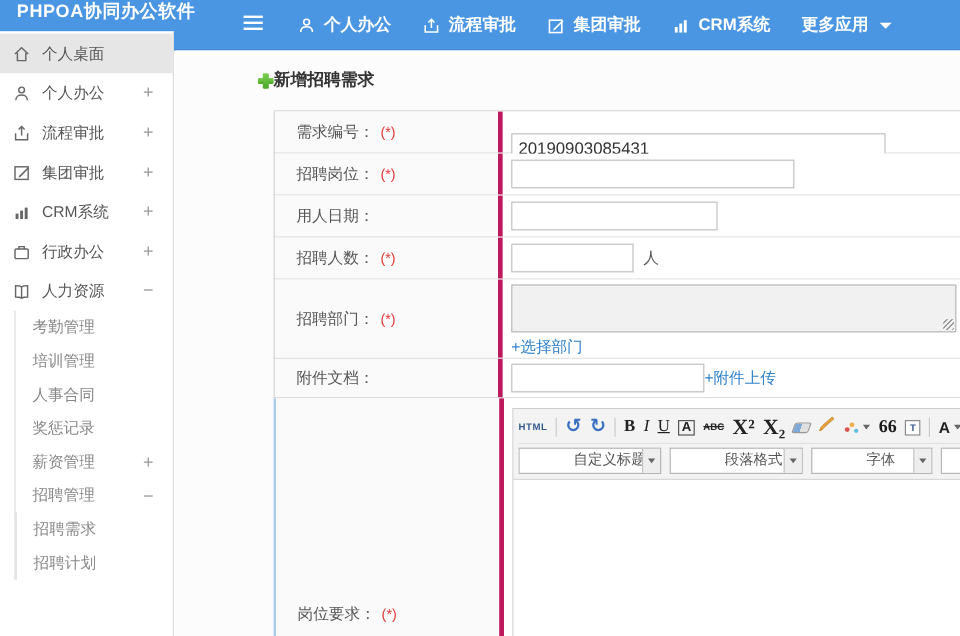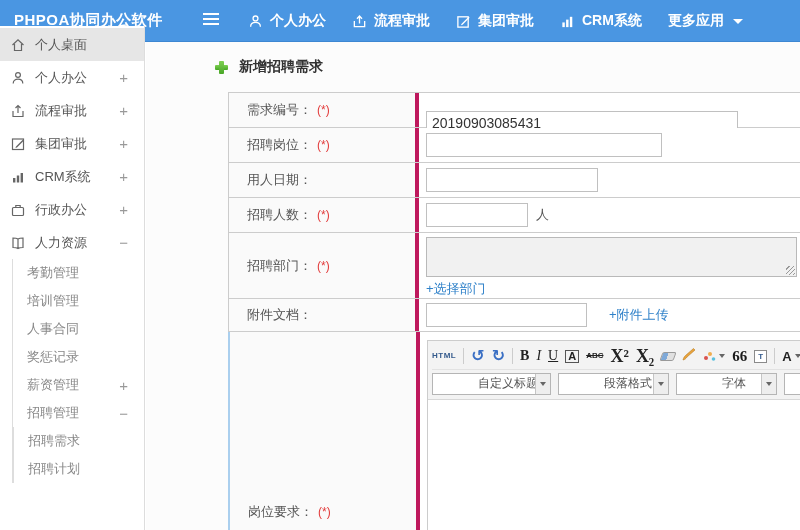--- a/index.html
+++ b/index.html
@@ -1,21 +1,21 @@
 <!DOCTYPE html>
 <html><head>
 <meta charset="utf-8">
 <style>
   * { margin:0; padding:0; box-sizing:border-box; }
   html,body { width:800px; height:530px; overflow:hidden; background:#fff;
     font-family:"Liberation Sans","DejaVu Sans",sans-serif; }
 
   
   .header { position:absolute; left:0; top:0; width:800px; height:42px;
-    background:#4a96e2; border-bottom:1px solid #3d87d2; display:flex; align-items:center; color:#fff; }
+    background:#4a96e2; border-bottom:1px solid #3d87d2; display:flex; color:#fff; }
   .brand { font-size:15px; font-weight:bold; padding-left:14px; letter-spacing:.5px; white-space:nowrap; }
   .hamburger { position:absolute; left:203px; top:13px; width:16px; height:14px; cursor:pointer; }
   .hamburger i { display:block; height:2px; background:#fff; margin-bottom:3px; }
   .topnav { position:absolute; left:248px; top:0; height:42px; display:flex; align-items:center; gap:26px; }
   .topnav .nav-item { display:flex; align-items:center; gap:7px; font-size:14px; font-weight:bold;
     cursor:pointer; white-space:nowrap; }
   .topnav svg { display:block; }
   .caret-down { width:0; height:0; border-left:5px solid transparent; border-right:5px solid transparent;
     border-top:5px solid #fff; margin-left:2px; }
 
@@ -27,21 +27,21 @@
   .side-item.active { background:#e6e6e6; }
   .side-item .s-icon { width:16px; height:16px; margin-right:9px; flex:0 0 16px; }
   .expand-sign { position:absolute; right:16px; color:#999; font-size:15px; font-weight:normal; }
   .submenu { margin-left:12px; border-left:1px solid #ddd; }
   .sub-item { height:28px; display:flex; align-items:center; padding-left:14px; position:relative;
     color:#888; font-size:13px; cursor:pointer; }
   .submenu2 { margin-left:0; border-left:1px solid #ddd; }
 
   
   .main { position:absolute; left:146px; top:42px; right:0; bottom:0; background:#fcfcfc; overflow:hidden; }
-  .page-title { display:flex; align-items:center; gap:11px; margin:13px 0 0 69px; height:24px; }
+  .page-title { display:flex; align-items:center; gap:0; margin:13px 0 0 69px; height:24px; }
   .page-title h1 { font-size:14px; color:#333; font-weight:bold; }
   .plus-icon { position:relative; width:13px; height:13px; flex:0 0 13px; }
   .plus-icon::before { content:""; position:absolute; left:0; top:4px; width:13px; height:5px;
     background:linear-gradient(#7ed052,#48a626); border-radius:1px; }
   .plus-icon::after { content:""; position:absolute; left:4px; top:0; width:5px; height:13px;
     background:linear-gradient(#7ed052,#48a626); border-radius:1px; }
 
   
   .form-table { margin:13px 0 0 82px; width:640px; border-top:1px solid #ccc; }
   .frow { display:flex; border-bottom:1px solid #ccc; border-left:1px solid #ccc; background:#fff; }
@@ -53,21 +53,21 @@
   .h35 { height:35px; } .h66 { height:66px; } .h33 { height:33px; }
   .txt-input { height:24px; border:1px solid #c0c0c0; background:#fff; padding:0 5px;
     font-size:14px; color:#333; font-family:"Liberation Sans",sans-serif; }
   .w-code { width:312px;margin-top:25px; } .w-post { width:236px; } .w-date { width:172px; } .w-num { width:102px; }
   .suffix { font-size:13px; color:#555; margin-left:8px; }
   .blue-link { color:#2f81c9; font-size:13px; text-decoration:none; cursor:pointer; }
   .cell-dept { flex-direction:column; align-items:flex-start; justify-content:center; gap:3px; padding-top:4px; }
   .dept-area { width:371px; height:42px; background:#f1f1f1; border:1px solid #b9b9b9; position:relative; }
   .dept-area .grip { position:absolute; right:1px; bottom:1px; width:9px; height:9px;
     background:repeating-linear-gradient(135deg,transparent 0 2px,#999 2px 3px); }
-  .cell-attach .blue-link { margin-left:22px; }
+  .cell-attach .blue-link { margin-left:0; }
   .frow.last .cell-label { align-items:center; }
   .cell-editor { align-items:flex-start; padding-top:8px; }
 
   
   .editor { width:432px; border:1px solid #ccc; background:#fff; }
   .ed-toolbar { background:#f3f3f3; border-bottom:1px solid #d8d8d8; padding:2px 4px; }
   .ed-row { display:flex; align-items:center; gap:7px; height:27px; white-space:nowrap; overflow:hidden; }
   .ed-row1 { border-bottom:1px solid #e2e2e2; }
   .tb { font-size:13px; color:#222; cursor:pointer; line-height:1; display:inline-flex; align-items:center; }
   .tb-html { font-size:8px; font-weight:bold; color:#345a8c; letter-spacing:.5px; }

